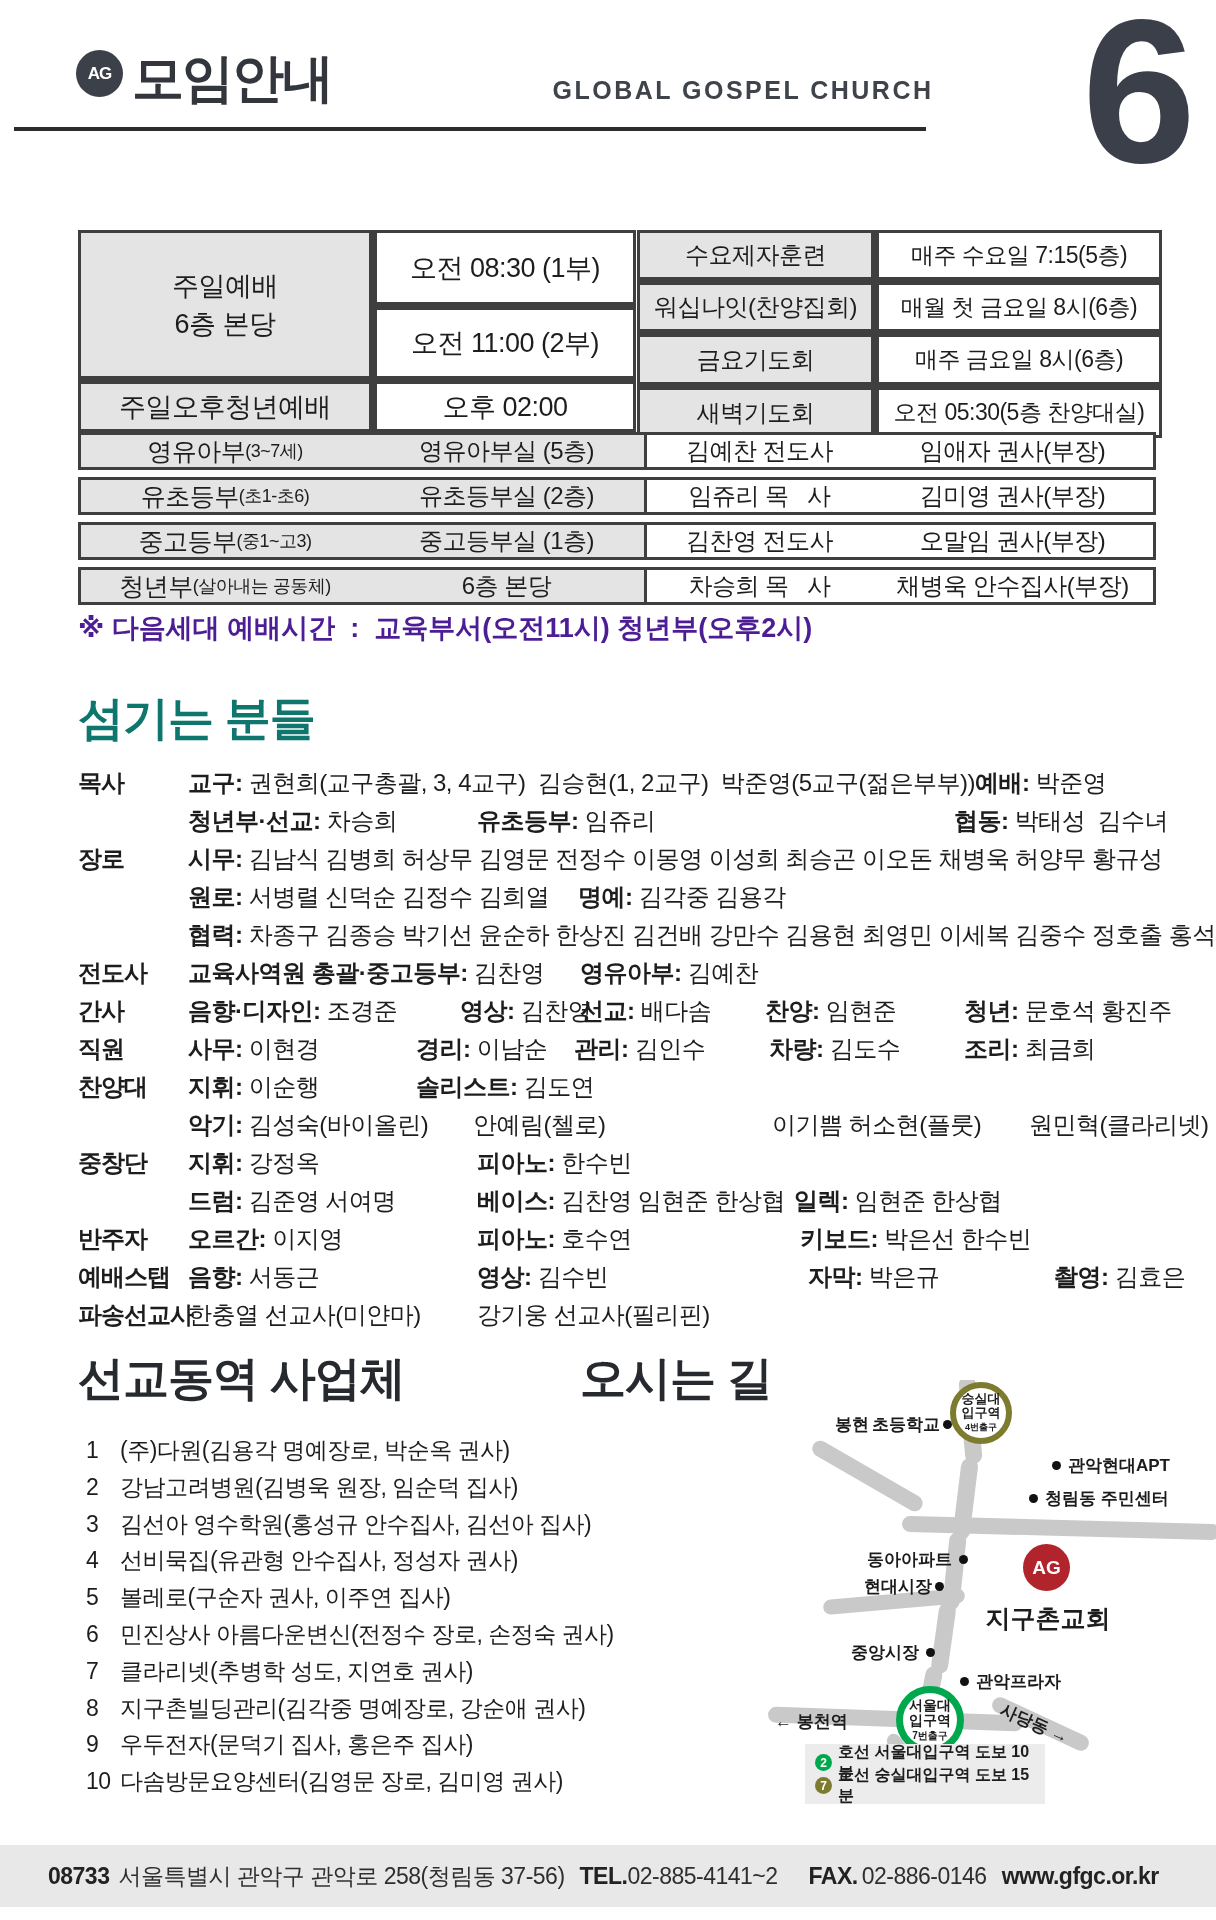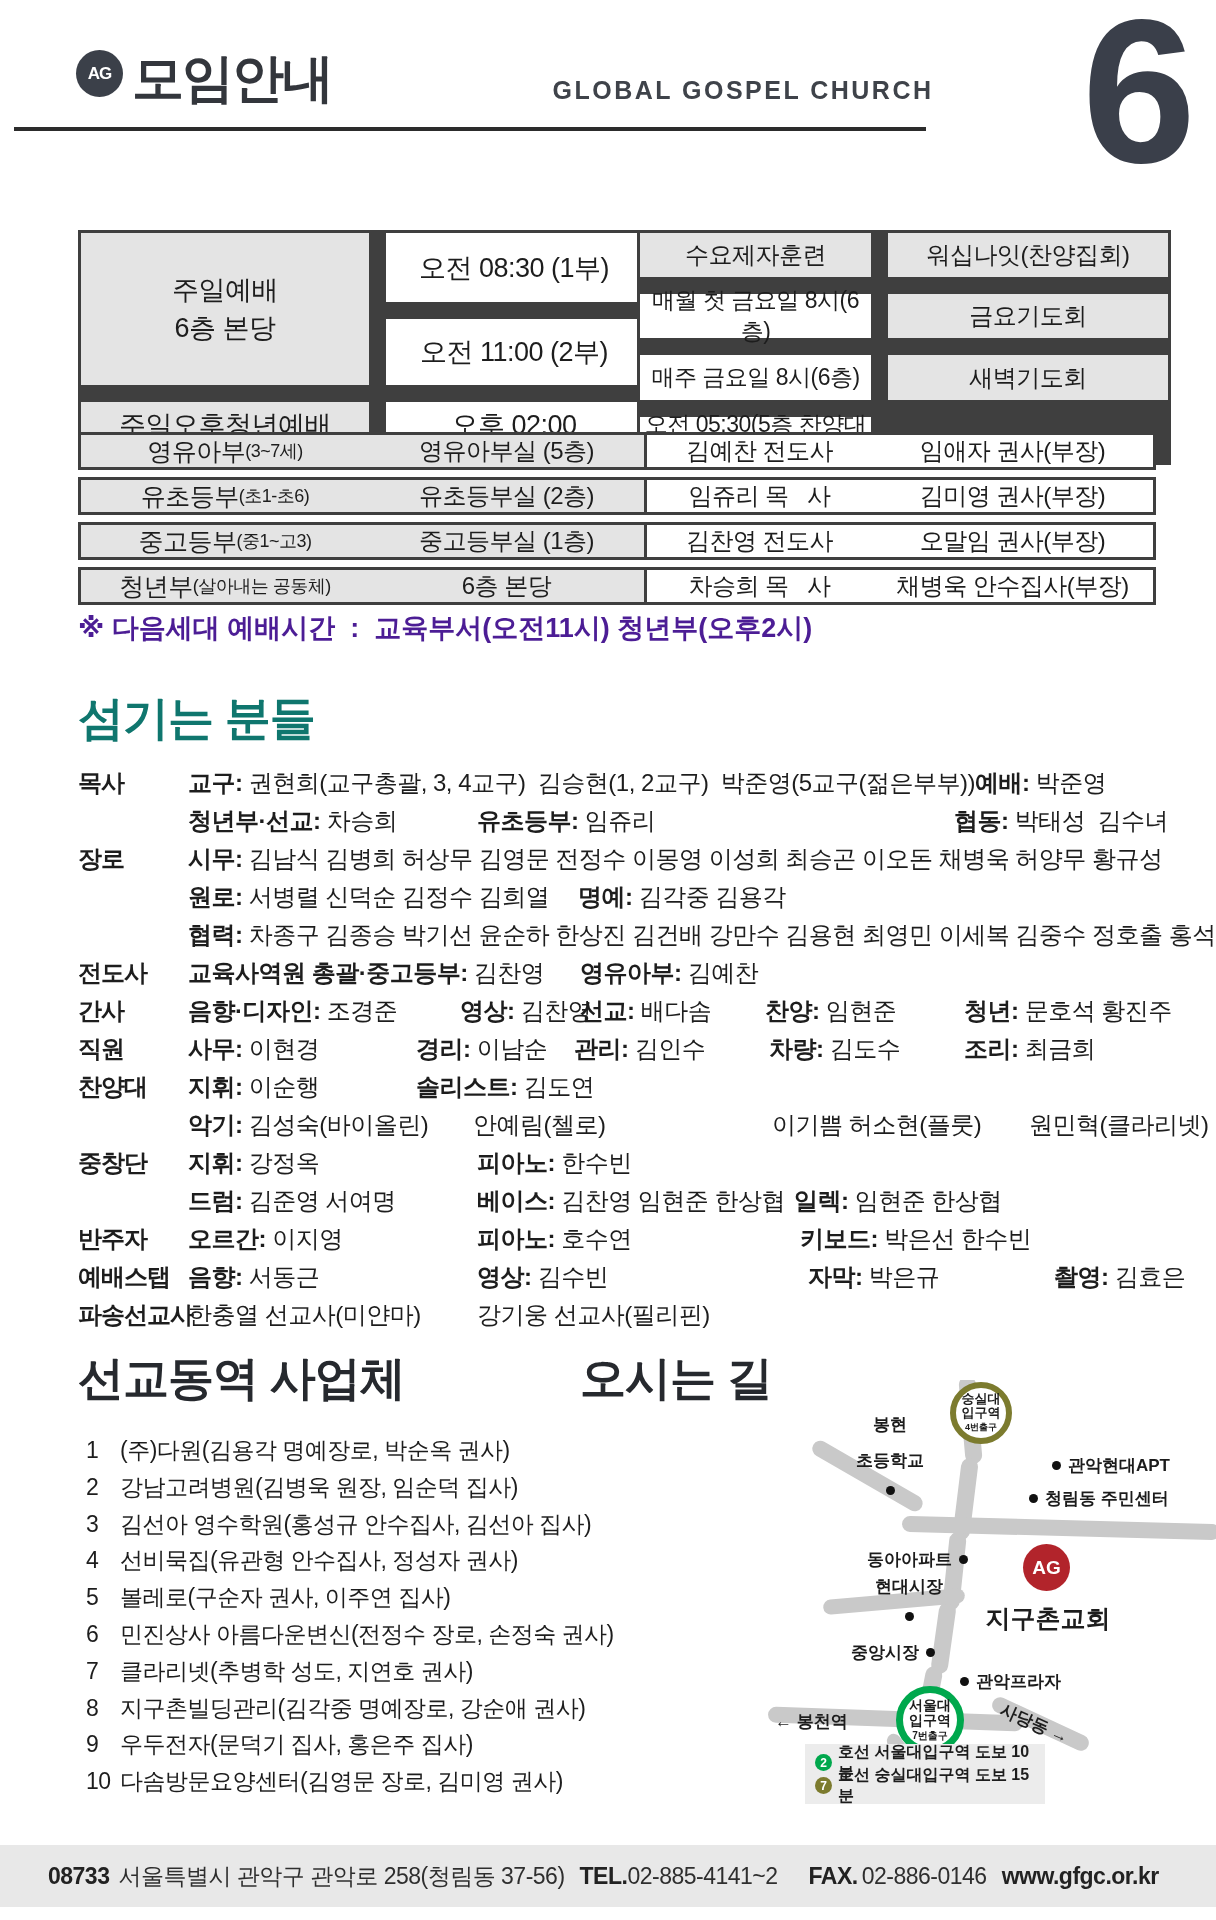--- a/index.html
+++ b/index.html
@@ -12,21 +12,21 @@
     font-weight:700;font-size:17px;letter-spacing:-1px;}
   .page-title{position:absolute;left:132px;top:44px;font-size:52px;font-weight:900;
     letter-spacing:-2px;color:#33363c;}
   .church-en{position:absolute;left:548px;top:76px;width:390px;text-align:center;
     font-size:25px;letter-spacing:2.5px;font-weight:600;color:#3f434a;}
   .page-num{position:absolute;left:1082px;top:-12px;font-size:205px;line-height:205px;
     font-weight:700;color:#3a3f4a;}
   .header-rule{position:absolute;left:14px;top:127px;width:912px;height:4px;background:#2c2c2c;}
 
   
-  .tbl{position:absolute;display:grid;gap:17px;background:#3f3f3f;border:3px solid #3f3f3f;}
+  .tbl{position:absolute;display:grid;gap:8px;background:#3f3f3f;border:3px solid #3f3f3f;}
   .tbl .cell{display:flex;flex-direction:column;align-items:center;justify-content:center;
     background:#fff;letter-spacing:-0.5px;text-align:center;}
   .cell.g{background:#e4e4e4;}
   .tbl-left{left:78px;top:230px;grid-template-columns:288px 256px;grid-template-rows:69px 66px 45px;}
   .tbl-left .cell{font-size:27px;}
   .cellA{grid-row:1/3;grid-column:1/2;line-height:38px;}
   .tbl-right{left:637px;top:230px;grid-template-columns:231px 280px;grid-template-rows:44px 44px 45px 45px;}
   .tbl-right .nm{font-size:24px;}
   .tbl-right .tm{font-size:23px;}
   .mrow{position:absolute;left:78px;width:1078px;height:38px;display:flex;box-sizing:border-box;
@@ -55,21 +55,21 @@
   .biz-list{position:absolute;left:86px;top:1432px;}
   .biz-item{display:flex;height:36.8px;line-height:36.8px;font-size:23px;letter-spacing:-0.5px;}
   .biz-num{width:34px;}
 
   
   .dir-title{position:absolute;left:580px;top:1348px;font-size:46px;font-weight:800;letter-spacing:-1px;color:#26292e;}
   .map{position:absolute;left:620px;top:1380px;width:596px;height:442px;overflow:hidden;}
   .road{position:absolute;background:#c9c9c9;border-radius:9px;z-index:1;}
   .poi{position:absolute;display:flex;align-items:center;gap:7px;font-size:17px;font-weight:700;
     color:#1b1b1b;white-space:nowrap;z-index:3;}
-  .poi.col{flex-direction:column;gap:15px;text-align:center;line-height:21px;}
+  .poi.col{flex-direction:row;gap:3px;text-align:center;line-height:21px;}
   .dot{width:9px;height:9px;background:#111;border-radius:50%;flex:0 0 auto;}
   .station{position:absolute;background:#fff;border-radius:50%;display:flex;flex-direction:column;
     align-items:center;justify-content:center;text-align:center;font-weight:700;z-index:4;box-sizing:border-box;}
   .st-top{left:330px;top:2px;width:62px;height:62px;border:6px solid #7c7b2e;font-size:13px;line-height:14px;}
   .st-top .small{font-size:9px;}
   .st-bot{left:276px;top:306px;width:68px;height:68px;border:7px solid #00a84d;font-size:14px;line-height:15px;}
   .st-bot .small{font-size:10px;}
   .church-logo{position:absolute;left:403px;top:164px;width:47px;height:47px;border-radius:50%;
     background:#b2242b;color:#fff;display:flex;align-items:center;justify-content:center;
     font-weight:700;font-size:19px;z-index:4;}
@@ -105,20 +105,21 @@
       <div>6층 본당</div>
     </div>
     <div class="cell">오전 08:30 (1부)</div>
     <div class="cell">오전 11:00 (2부)</div>
     <div class="cell g">주일오후청년예배</div>
     <div class="cell">오후 02:00</div>
   </div>
 
   <div class="tbl tbl-right">
     <div class="cell g nm">수요제자훈련</div>
+    <div class="cell tm">매주 수요일 7:15(5층)</div>
     <div class="cell g nm">워십나잇(찬양집회)</div>
     <div class="cell tm">매월 첫 금요일 8시(6층)</div>
     <div class="cell g nm">금요기도회</div>
     <div class="cell tm">매주 금요일 8시(6층)</div>
     <div class="cell g nm">새벽기도회</div>
     <div class="cell tm">오전 05:30(5층 찬양대실)</div>
   </div>
 
   <div class="mrow" style="top:432px">
     <div class="mc mc1">

